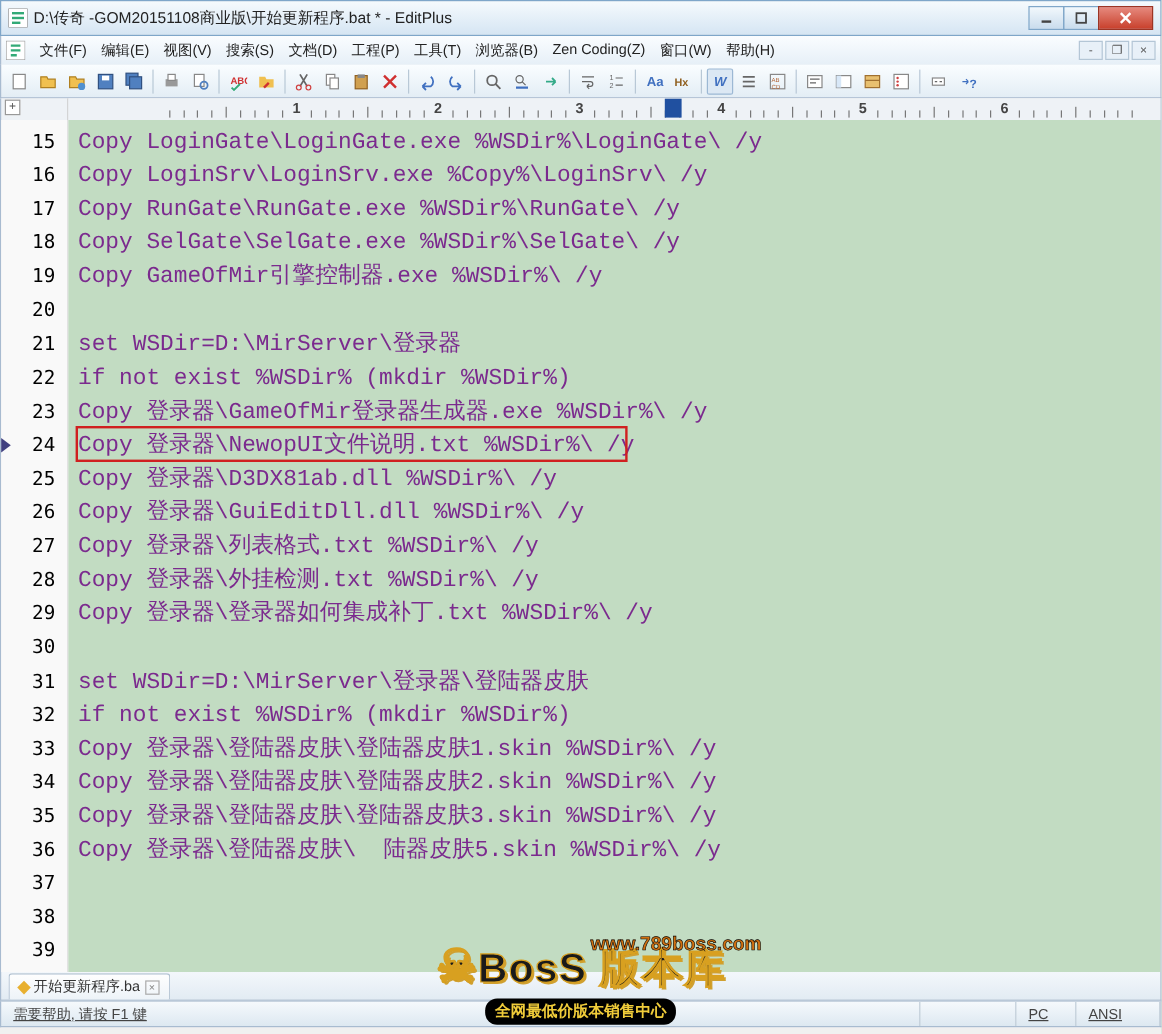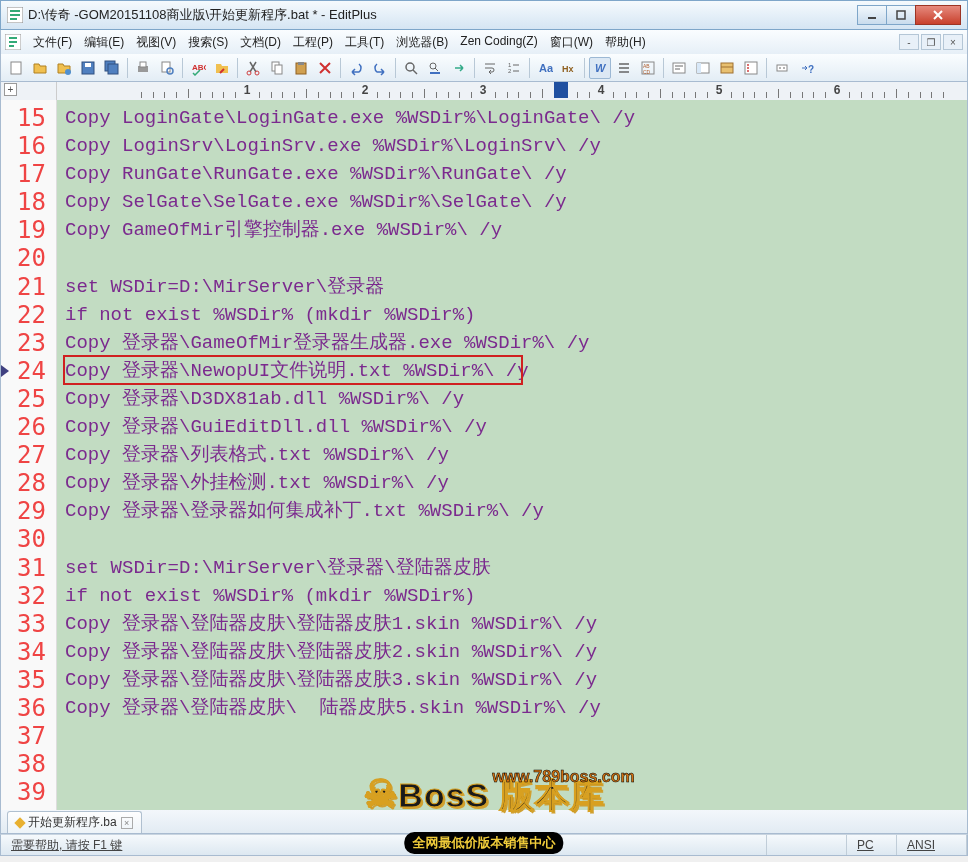--- a/index.html
+++ b/index.html
@@ -31,21 +31,21 @@
 .ruler-gutter { width: 56px; border-right: 1px solid #ccc; position: relative; }
 .ruler-gutter .plus { position: absolute; top: 1px; left: 3px; width: 13px; height: 13px; border: 1px solid #999; background: #fff; font-size: 10px; text-align: center; line-height: 11px; color: #555; cursor: pointer; }
 .ruler { flex: 1; position: relative; background: #eef2f6; overflow: hidden; }
 .ruler .num { position: absolute; top: 1px; font-size: 12px; font-weight: bold; color: #444; transform: translateX(-50%); }
 .ruler .tick { position: absolute; top: 10px; width: 1px; height: 6px; background: #777; }
 .ruler .mark { position: absolute; top: 0; width: 14px; height: 16px; background: #2050a0; }
 
 
 .editor { display: flex; height: 710px; border-left: 1px solid #a8bbd0; border-right: 1px solid #a8bbd0; }
 .gutter { width: 56px; background: #f9f9f9; border-right: 1px solid #ddd; text-align: right; padding-top: 4px; position: relative; }
-.gutter .ln { height: 28.1px; font-family: Consolas, monospace; font-size: 24px; color: #ef4444; padding-right: 10px; line-height: 28.1px; }
+.gutter .ln { height: 28.1px; font-family: Consolas, monospace; font-size: 16px; color: #000000; padding-right: 10px; line-height: 28.1px; }
 .gutter .curmark { position: absolute; left: 0; width: 0; height: 0; border-top: 6px solid transparent; border-bottom: 6px solid transparent; border-left: 8px solid #404080; }
 .code { flex: 1; background: #c2dcc2; padding-top: 4px; font-family: Consolas, "Courier New", monospace; font-size: 19px; overflow: hidden; position: relative; }
 .row { height: 28.1px; line-height: 28.1px; white-space: pre; padding-left: 8px; }
 .kw { color: #7b2a8e; }
 .hlbox { position: absolute; border: 2px solid #d02020; left: 6px; }
 
 
 .filetabs { height: 24px; background: linear-gradient(#f3f7fb, #e2ebf3); border: 1px solid #a8bbd0; border-top: none; display: flex; align-items: flex-end; padding-left: 6px; }
 .filetab { height: 22px; background: linear-gradient(#fefefe, #edf3f8); border: 1px solid #b0c0d0; border-bottom: none; border-radius: 3px 3px 0 0; padding: 0 8px; display: flex; align-items: center; gap: 4px; font-size: 12px; color: #333; cursor: pointer; }
 .filetab .dot { width: 8px; height: 8px; background: #e8b030; transform: rotate(45deg); }
@@ -54,21 +54,21 @@
 
 .statusbar { height: 22px; background: linear-gradient(#f5f9fc, #dde8f1); border: 1px solid #a8bbd0; border-top: 1px solid #c8d4e0; display: flex; align-items: center; font-size: 12px; color: #444; }
 .statusbar .cell { padding: 0 10px; border-right: 1px solid #c0cdd8; height: 100%; display: flex; align-items: center; text-decoration: underline; }
 .statusbar .flex { flex: 1; }
 
 
 .watermark { position: absolute; bottom: 8px; left: 50%; transform: translateX(-50%); text-align: center; pointer-events: none; }
 .watermark .skull { font-size: 38px; }
 .watermark .line1 { font-weight: 900; font-size: 34px; letter-spacing: 1px; color: #1a1a1a; -webkit-text-stroke: 1px #d8a020; text-shadow: 2px 2px 0 #d0a030; }
 .watermark .url { font-size: 16px; color: #d07010; font-weight: bold; -webkit-text-stroke: 0.5px #000; }
-.watermark .line2 { background: #000; color: #f0cc3a; font-size: 13px; padding: 2px 8px; border-radius: 10px; display: inline-block; margin-top: 13px; font-weight: bold; }
+.watermark .line2 { background: #000; color: #f0cc3a; font-size: 13px; padding: 2px 8px; border-radius: 10px; display: inline-block; margin-top: 2px; font-weight: bold; }
 </style>
 </head>
 <body>
 
 <div class="titlebar">
   <span class="icon">
     <svg width="16" height="16">
         <rect width="16" height="16" fill="#fff" stroke="#888"></rect>
         <rect x="3" y="3" width="10" height="2" fill="#3a7"></rect>
         <rect x="3" y="7" width="10" height="2" fill="#3a7"></rect>
@@ -419,21 +419,21 @@
       <div class="ln">33</div>
       <div class="ln">34</div>
       <div class="ln">35</div>
       <div class="ln">36</div>
       <div class="ln">37</div>
       <div class="ln">38</div>
       <div class="ln">39</div>
     </div>
   <div class="code" id="code">
       <div class="row"><span class="kw">Copy LoginGate\LoginGate.exe %WSDir%\LoginGate\ /y</span></div>
-      <div class="row"><span class="kw">Copy LoginSrv\LoginSrv.exe %WSDir%\LoginSrv\ /y</span></div>
+      <div class="row"><span class="kw">Copy LoginSrv\LoginSrv.exe %Copy%\LoginSrv\ /y</span></div>
       <div class="row"><span class="kw">Copy RunGate\RunGate.exe %WSDir%\RunGate\ /y</span></div>
       <div class="row"><span class="kw">Copy SelGate\SelGate.exe %WSDir%\SelGate\ /y</span></div>
       <div class="row"><span class="kw">Copy GameOfMir引擎控制器.exe %WSDir%\ /y</span></div>
       <div class="row"><span class="kw"></span></div>
       <div class="row"><span class="kw">set WSDir=D:\MirServer\登录器</span></div>
       <div class="row"><span class="kw">if not exist %WSDir% (mkdir %WSDir%)</span></div>
       <div class="row"><span class="kw">Copy 登录器\GameOfMir登录器生成器.exe %WSDir%\ /y</span></div>
       <div class="row"><span class="kw">Copy 登录器\NewopUI文件说明.txt %WSDir%\ /y</span></div>
       <div class="row"><span class="kw">Copy 登录器\D3DX81ab.dll %WSDir%\ /y</span></div>
       <div class="row"><span class="kw">Copy 登录器\GuiEditDll.dll %WSDir%\ /y</span></div>

